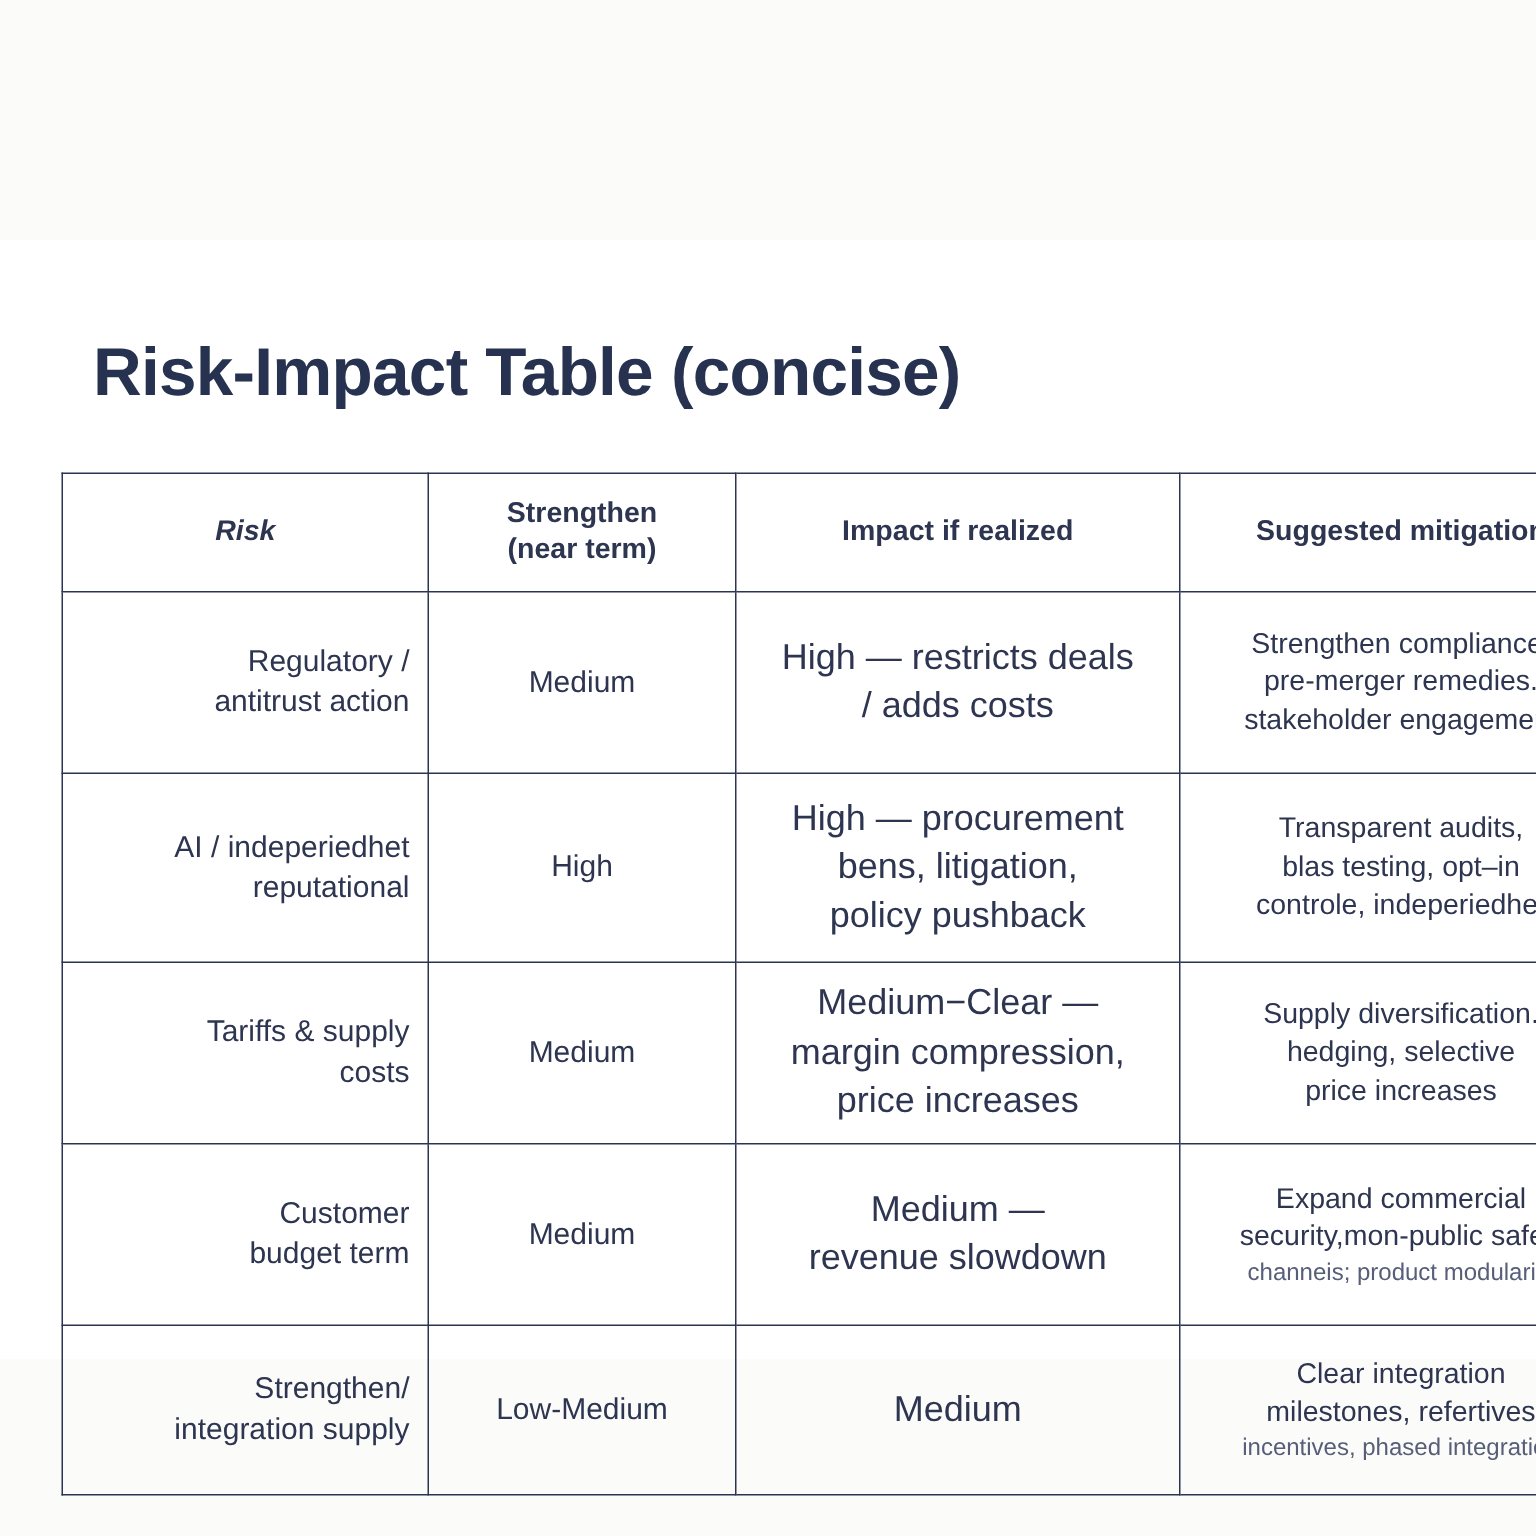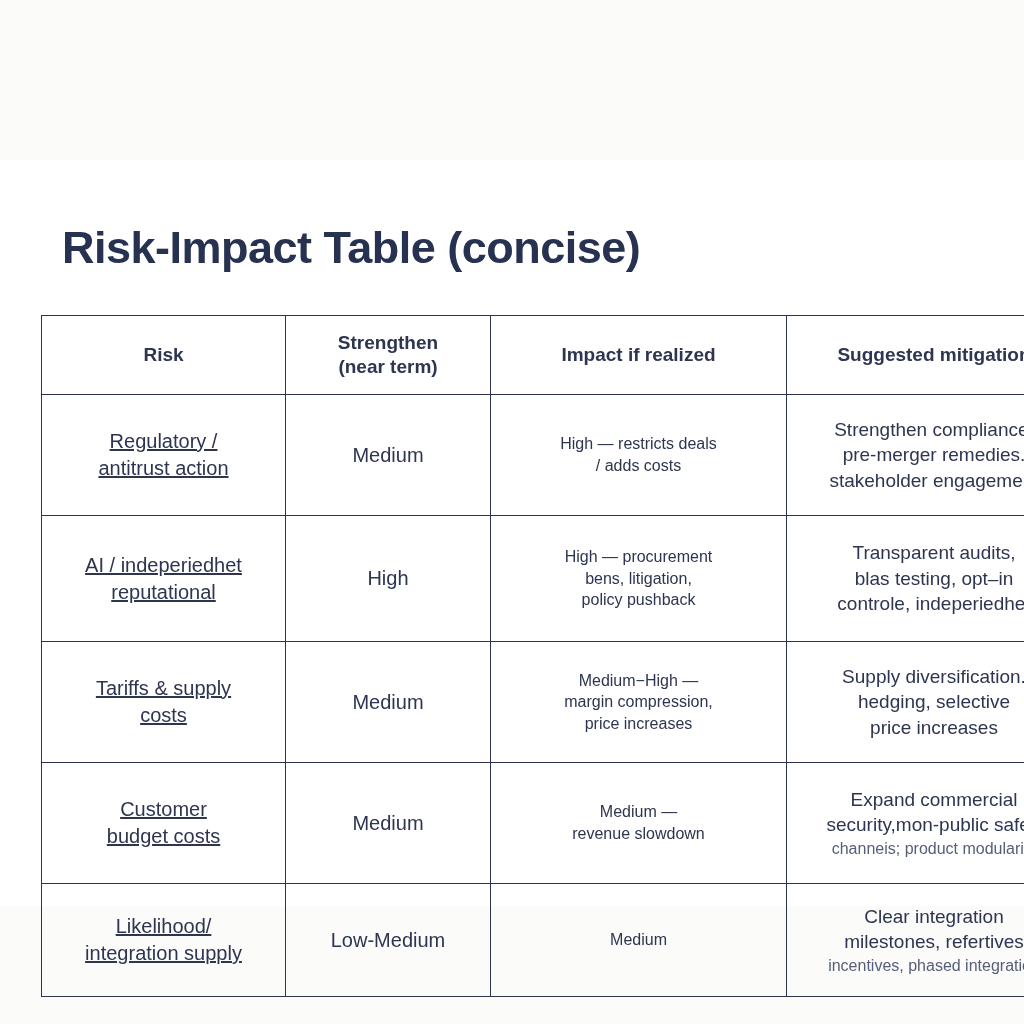--- a/index.html
+++ b/index.html
@@ -68,39 +68,38 @@
     padding: 10px 12px;
     color: #2d3550;
   }
   table.risk-table th {
     font-size: 19px;
     font-weight: bold;
     text-align: center;
     height: 58px;
     line-height: 1.25;
   }
-  th.col-risk { width: 219px; }
+  th.col-risk { width: 219px; font-style: italic; }
   th.col-like { width: 180px; }
   th.col-impact { width: 271px; margin-left: 48px; }
   th.col-mitig { width: 270px; }
 
   td.cell-risk {
     font-size: 20px;
-    text-align: center;
+    text-align: right;
     line-height: 1.35;
     color: #37405c;
-    text-decoration: underline;
   }
   td.cell-like {
     font-size: 20px;
     text-align: center;
     color: #37405c;
   }
   td.cell-impact {
-    font-size: 16px;
+    font-size: 24px;
     text-align: center;
     line-height: 1.35;
     color: #37405c;
   }
   td.cell-mitig {
     font-size: 19px;
     text-align: center;
     line-height: 1.35;
     color: #4a5370;
   }
@@ -177,51 +176,51 @@
           </td>
         </tr>
 
         <tr class="row-3">
           <td class="cell-risk">
             <span class="line">Tariffs &amp; supply</span>
             <span class="line">costs</span>
           </td>
           <td class="cell-like">Medium</td>
           <td class="cell-impact">
-            <span class="line">Medium−High —</span>
+            <span class="line">Medium−Clear —</span>
             <span class="line">margin compression,</span>
             <span class="line">price increases</span>
           </td>
           <td class="cell-mitig">
             <span class="line">Supply diversification.</span>
             <span class="line">hedging, selective</span>
             <span class="line">price increases</span>
           </td>
         </tr>
 
         <tr class="row-4">
           <td class="cell-risk">
             <span class="line">Customer</span>
-            <span class="line">budget costs</span>
+            <span class="line">budget term</span>
           </td>
           <td class="cell-like">Medium</td>
           <td class="cell-impact">
             <span class="line">Medium —</span>
             <span class="line">revenue slowdown</span>
           </td>
           <td class="cell-mitig">
             <span class="line">Expand commercial</span>
             <span class="line">security,mon-public safet-</span>
             <span class="line small">channeis; product modularity</span>
           </td>
         </tr>
 
         <tr class="row-5">
           <td class="cell-risk">
-            <span class="line">Likelihood/</span>
+            <span class="line">Strengthen/</span>
             <span class="line">integration supply</span>
           </td>
           <td class="cell-like">Low-Medium</td>
           <td class="cell-impact">Medium</td>
           <td class="cell-mitig">
             <span class="line">Clear integration</span>
             <span class="line">milestones, refertives</span>
             <span class="line small">incentives, phased integration</span>
           </td>
         </tr>

